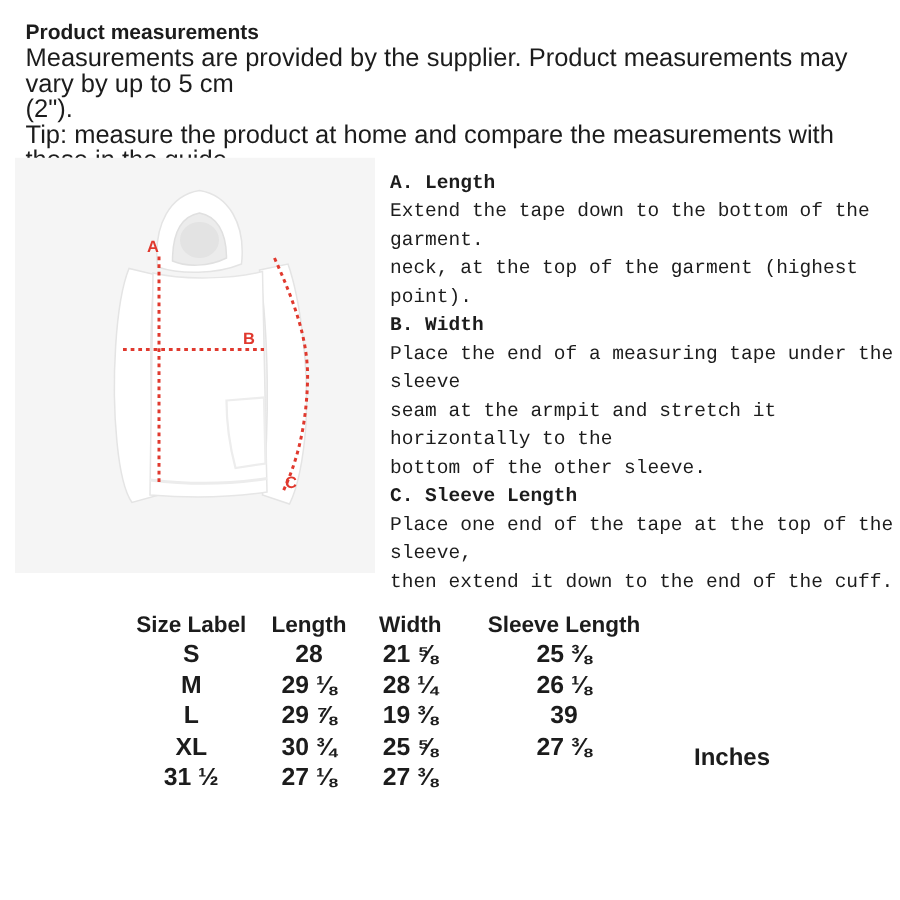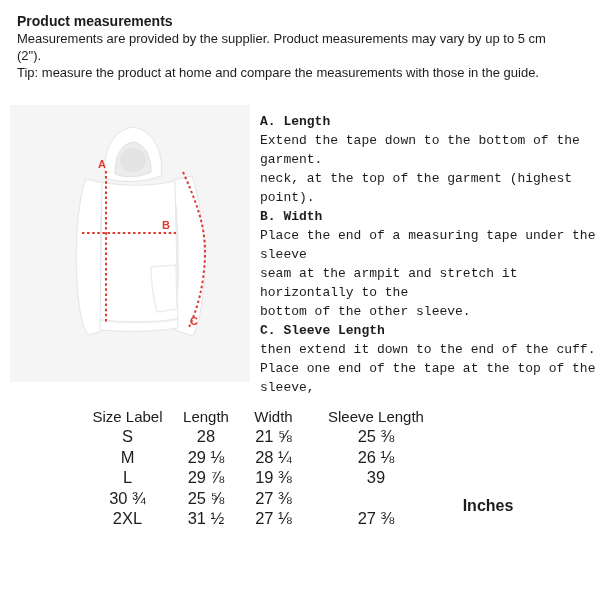--- a/index.html
+++ b/index.html
@@ -2,36 +2,36 @@
 <html><head>
 <meta charset="utf-8">
 <style>
   html,body{margin:0;padding:0;background:#fff;}
   #page{position:relative;width:600px;height:600px;background:#ffffff;overflow:hidden;
         font-family:"Liberation Sans","DejaVu Sans",sans-serif;color:#1c1c1c;}
 
   
   .intro{position:absolute;left:17px;top:12px;width:572px;}
   .intro-title{font-weight:bold;font-size:14px;line-height:18px;}
-  .intro-line{font-size:13px;line-height:17px;}
+  .intro-line{font-size:17px;line-height:17px;}
 
   
   .diagram{position:absolute;left:10px;top:105px;width:240px;height:277px;}
   .redline{stroke:#e0392e;stroke-width:2;stroke-dasharray:2.5 2.6;fill:none;}
   .redlabel{fill:#e0392e;font-family:"Liberation Sans","DejaVu Sans",sans-serif;
             font-size:11px;font-weight:bold;}
 
   
   .instructions{position:absolute;left:260px;top:112px;width:336px;font-family:Liberation Mono, monospace;}
   .inst-heading{font-weight:bold;font-size:13px;line-height:19px;}
   .inst-line{font-size:13px;line-height:19px;}
 
   
   .size-table{position:absolute;left:85px;top:406px;width:362px;}
-  .t-row{display:grid;grid-template-columns:85px 72px 63px 142px;height:20.5px;align-items:center;}
+  .t-row{display:grid;grid-template-columns:85px 72px 63px 142px;height:20.5px;align-items:center;font-weight:bold;}
   .t-cell{text-align:center;white-space:nowrap;}
   .t-head .t-cell{font-size:15px;}
   .t-body .t-cell{font-size:16.5px;}
   .unit-label{position:absolute;left:448px;top:467px;width:80px;height:21px;
               display:flex;align-items:center;justify-content:center;
               font-size:16px;font-weight:bold;margin-top:28px;}
 </style>
 </head>
 <body>
 
@@ -73,22 +73,22 @@
 
   <div class="instructions">
       <div class="inst-heading">A. Length</div>
       <div class="inst-line">Extend the tape down to the bottom of the garment.</div>
       <div class="inst-line">neck, at the top of the garment (highest point).</div>
       <div class="inst-heading">B. Width</div>
       <div class="inst-line">Place the end of a measuring tape under the sleeve</div>
       <div class="inst-line">seam at the armpit and stretch it horizontally to the</div>
       <div class="inst-line">bottom of the other sleeve.</div>
       <div class="inst-heading">C. Sleeve Length</div>
+      <div class="inst-line">Place one end of the tape at the top of the sleeve,</div>
       <div class="inst-line">then extend it down to the end of the cuff.</div>
-      <div class="inst-line">Place one end of the tape at the top of the sleeve,</div>
     </div>
 
   <div class="size-table">
     <div class="t-row t-head">
         <div class="t-cell">Size Label</div>
         <div class="t-cell">Length</div>
         <div class="t-cell">Width</div>
         <div class="t-cell">Sleeve Length</div>
       </div>
     <div class="t-body">
@@ -104,26 +104,26 @@
           <div class="t-cell">28 ¼</div>
           <div class="t-cell">26 ⅛</div>
         </div>
         <div class="t-row">
           <div class="t-cell">L</div>
           <div class="t-cell">29 ⅞</div>
           <div class="t-cell">19 ⅜</div>
           <div class="t-cell">39</div>
         </div>
         <div class="t-row">
+          <div class="t-cell">XL</div>
           <div class="t-cell">30 ¾</div>
           <div class="t-cell">25 ⅝</div>
           <div class="t-cell">27 ⅜</div>
         </div>
         <div class="t-row">
-          <div class="t-cell">2XL</div>
           <div class="t-cell">31 ½</div>
           <div class="t-cell">27 ⅛</div>
           <div class="t-cell">27 ⅜</div>
         </div>
       </div>
   </div>
 
   <div class="unit-label">Inches</div>
 
 </div>

